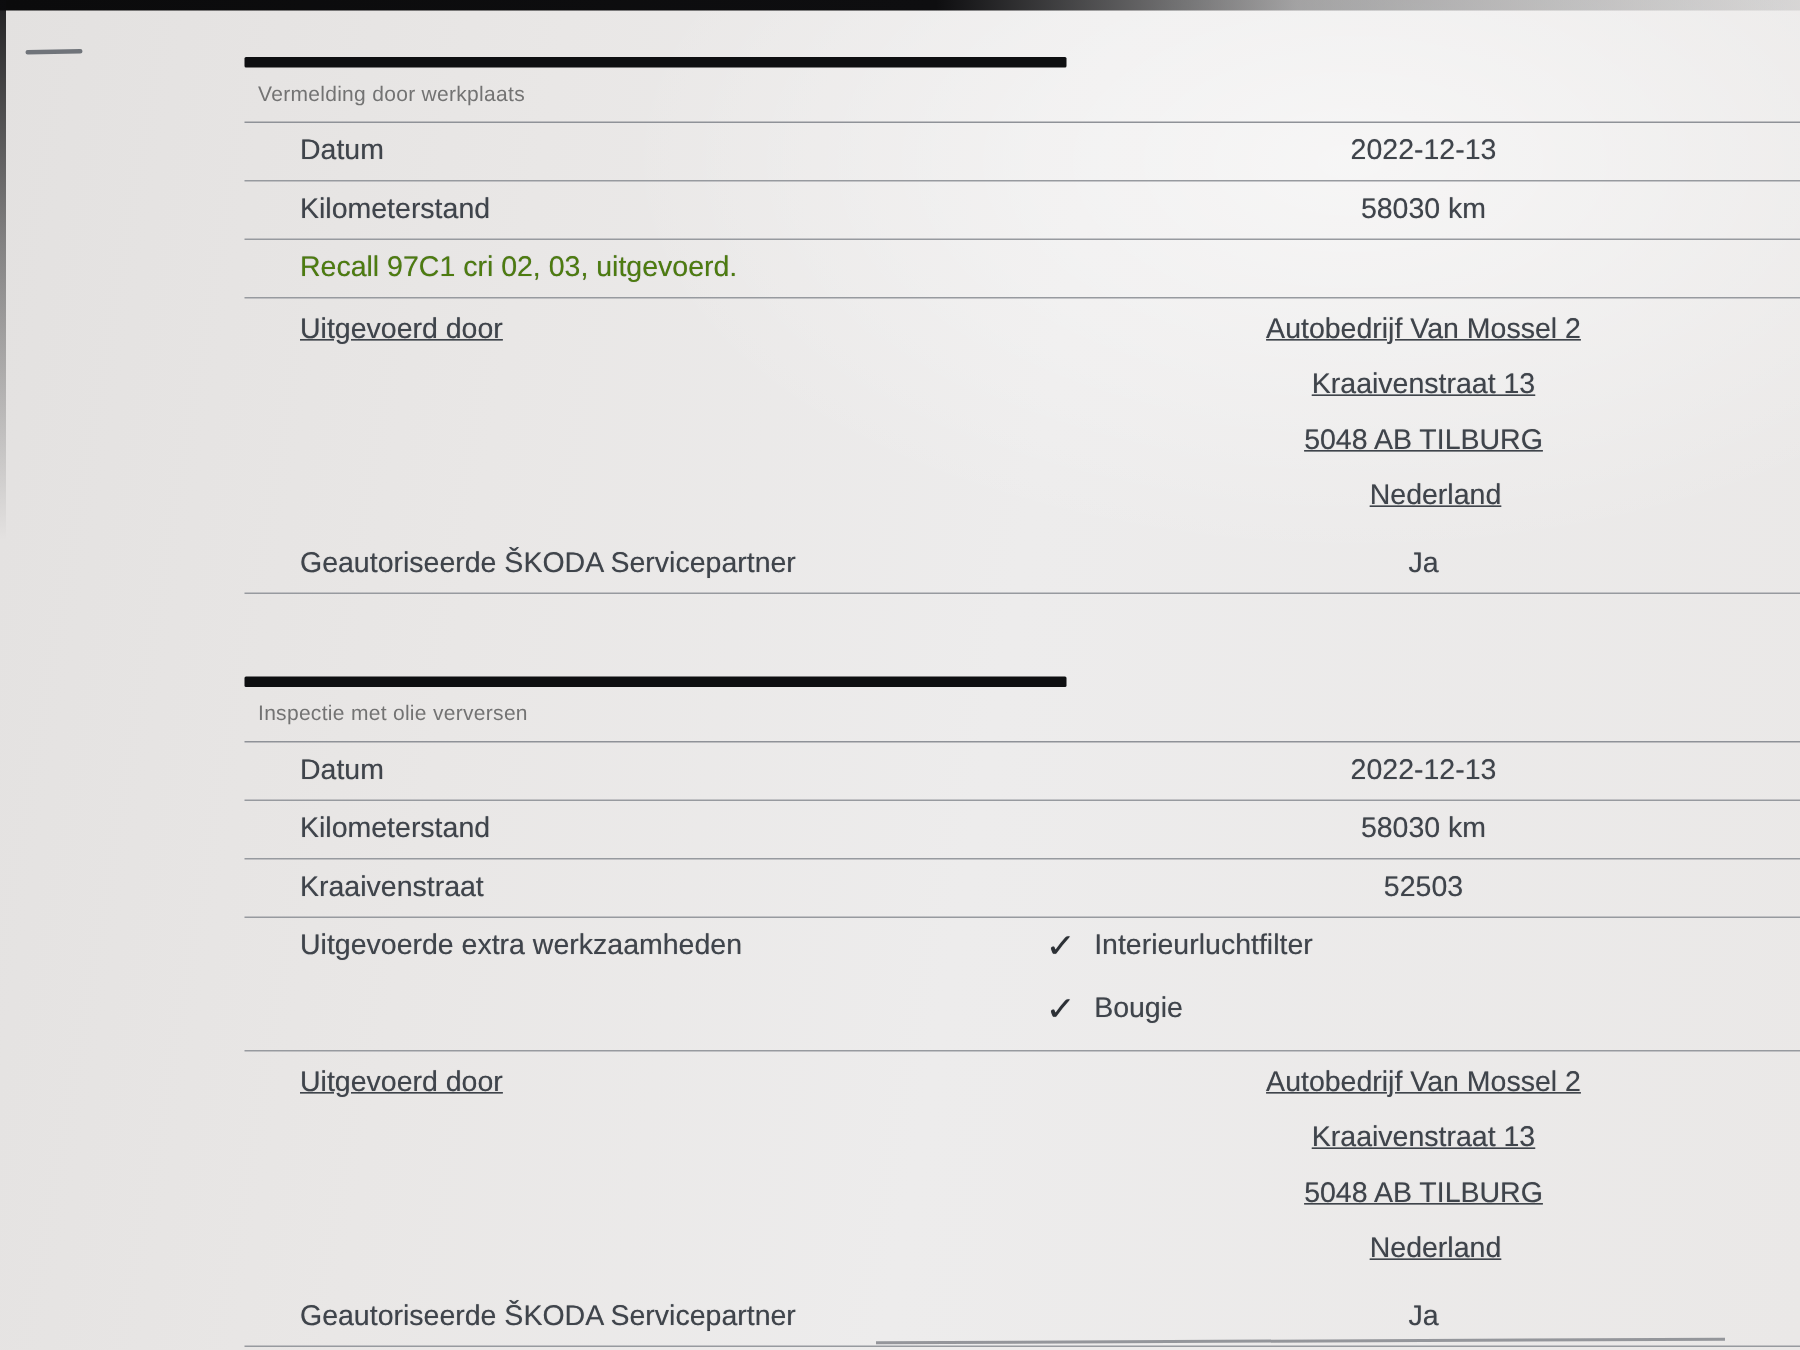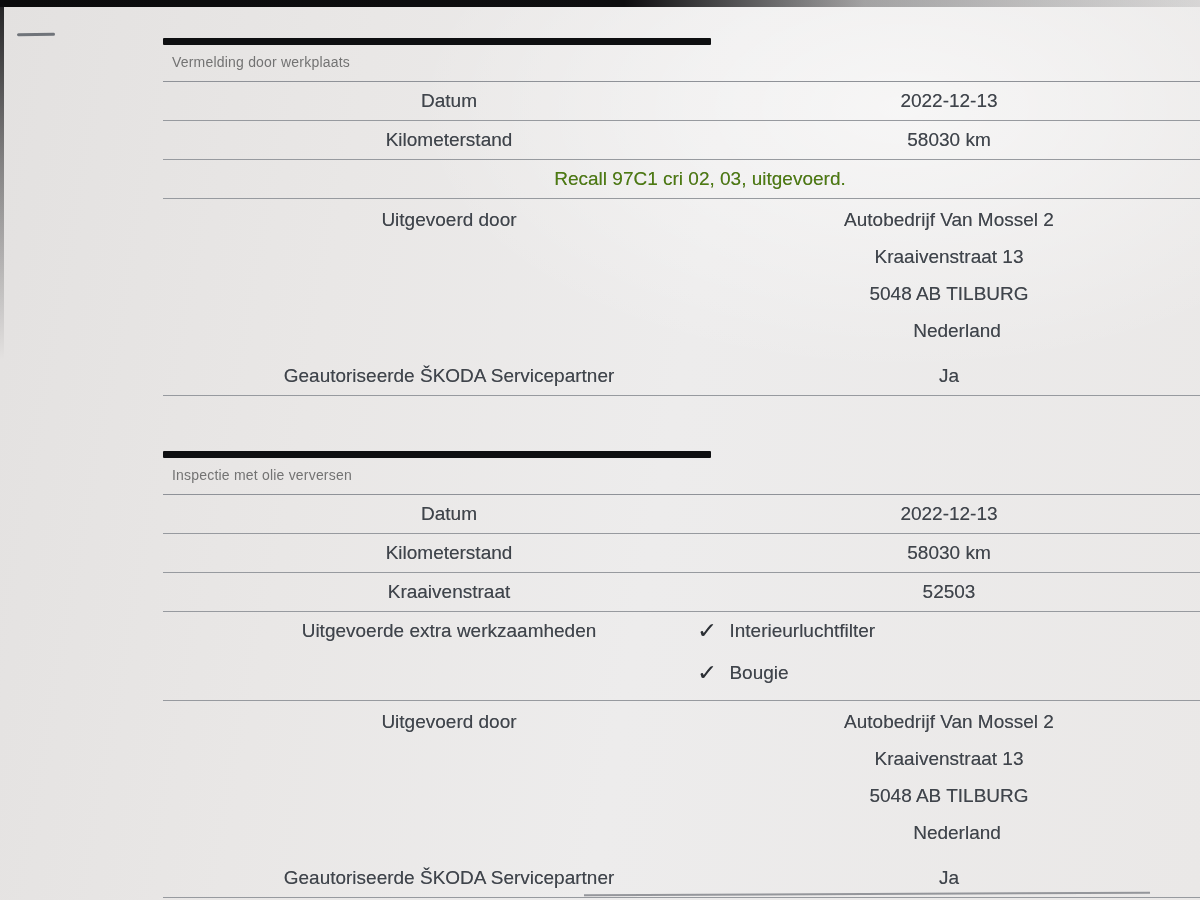--- a/index.html
+++ b/index.html
@@ -52,25 +52,24 @@
     text-shadow:0 0 0.5px rgba(63,68,75,0.55);
   }
   .row.no-line{border-bottom:none;}
   .row.last{border-bottom:none;}
   .label{
     padding-left:37px;
     width:535px;
     box-sizing:border-box;
     flex:0 0 535px;
     color:#3f444b;
-    text-align:center;
   }
   .note-text{flex:1 1 auto;width:auto;color:#4d7c0f;}
   .value{flex:1 1 auto;color:#3f444b;text-align:center;}
-  .row.tall{padding-top:10px;padding-bottom:0;}
+  .row.tall{padding-top:10px;padding-bottom:0;text-decoration:underline;}
   .value-lines .v-line{margin-bottom:15px;}
   .value-lines .v-line:last-child{margin-bottom:15px;margin-left:16px;}
 
   .row.checklist-row{padding-top:8px;padding-bottom:16px;}
   .check-item{display:flex;align-items:flex-start;margin-bottom:20px;}
   .check-item:last-child{margin-bottom:0;}
   .check-glyph{
     font-size:22px;line-height:22px;margin-right:13px;color:#2c3035;
     transform:scaleX(1.1);
   }

